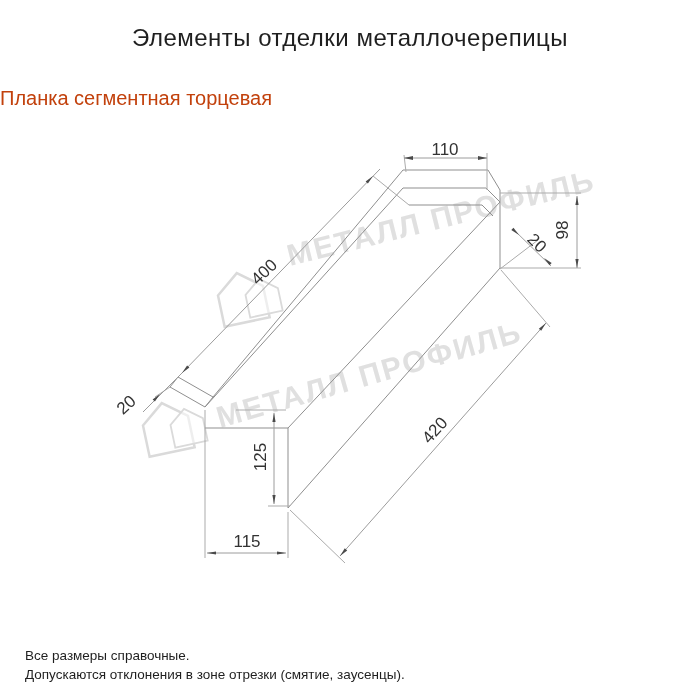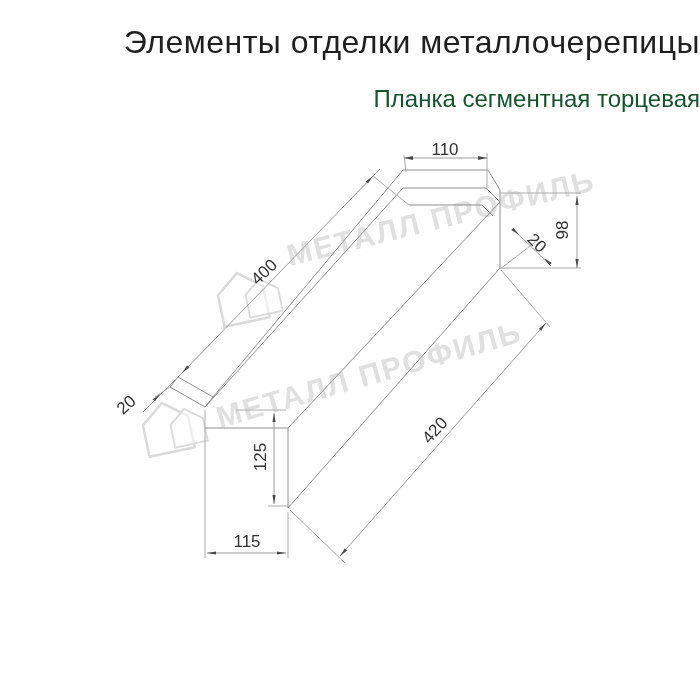--- a/index.html
+++ b/index.html
@@ -1,26 +1,26 @@
 <!DOCTYPE html>
 <html><head>
 <meta charset="utf-8">
 <style>
   html,body{margin:0;padding:0;}
   body{
     width:700px;height:700px;background:#ffffff;position:relative;overflow:hidden;
     font-family:"Liberation Sans","DejaVu Sans",sans-serif;
   }
   .page-title{
-    position:absolute;top:24px;left:0;right:0;text-align:right;
-    font-size:32px;font-weight:400;color:#1f1f1f;letter-spacing:.5px;
+    position:absolute;top:24px;left:0;right:0;text-align:center;
+    font-size:24px;font-weight:400;color:#1f1f1f;letter-spacing:.5px;
   }
   .subtitle{
-    position:absolute;top:87px;left:0;right:0;text-align:right;
-    font-size:24px;font-weight:400;color:#14532d;line-height:23px;
+    position:absolute;top:87px;left:0;right:0;text-align:left;
+    font-size:20px;font-weight:400;color:#c2410c;line-height:23px;
   }
   .drawing-svg{position:absolute;top:0;left:0;}
   .footer{
     position:absolute;left:25px;top:646px;
     font-size:13.5px;color:#1f1f1f;line-height:19px;
   }
   .dim-label{
     font-size:17px;fill:#333333;
     font-family:"Liberation Sans","DejaVu Sans",sans-serif;
   }
@@ -132,13 +132,15 @@
     <text class="dim-label" transform="translate(130,409) rotate(-42)">20</text>
     <text class="dim-label" transform="translate(568,230) rotate(-90)">98</text>
     <text class="dim-label" transform="translate(533,247) rotate(45)">20</text>
     <text class="dim-label" transform="translate(439,434) rotate(-48)">420</text>
     <text class="dim-label" transform="translate(266,457) rotate(-90)">125</text>
     <text class="dim-label" x="247" y="547">115</text>
   </g>
 </svg>
 
 <div class="footer">
+  <div>Все размеры справочные.</div>
+  <div>Допускаются отклонения в зоне отрезки (смятие, заусенцы).</div>
 </div>
 
 </body></html>

